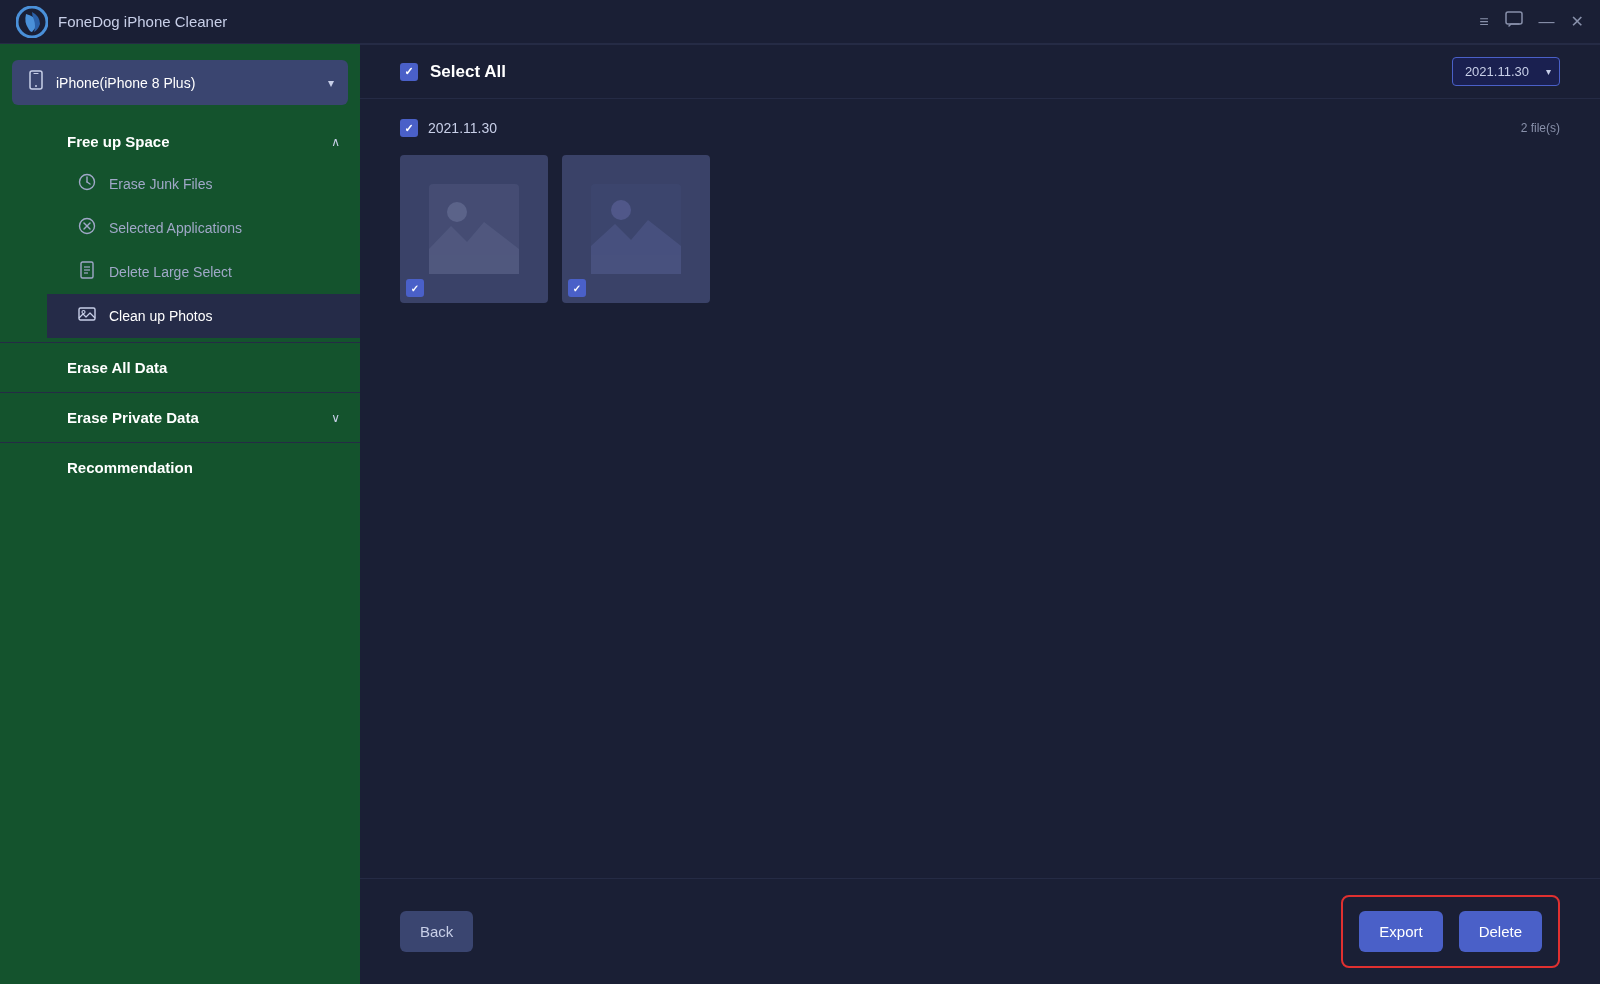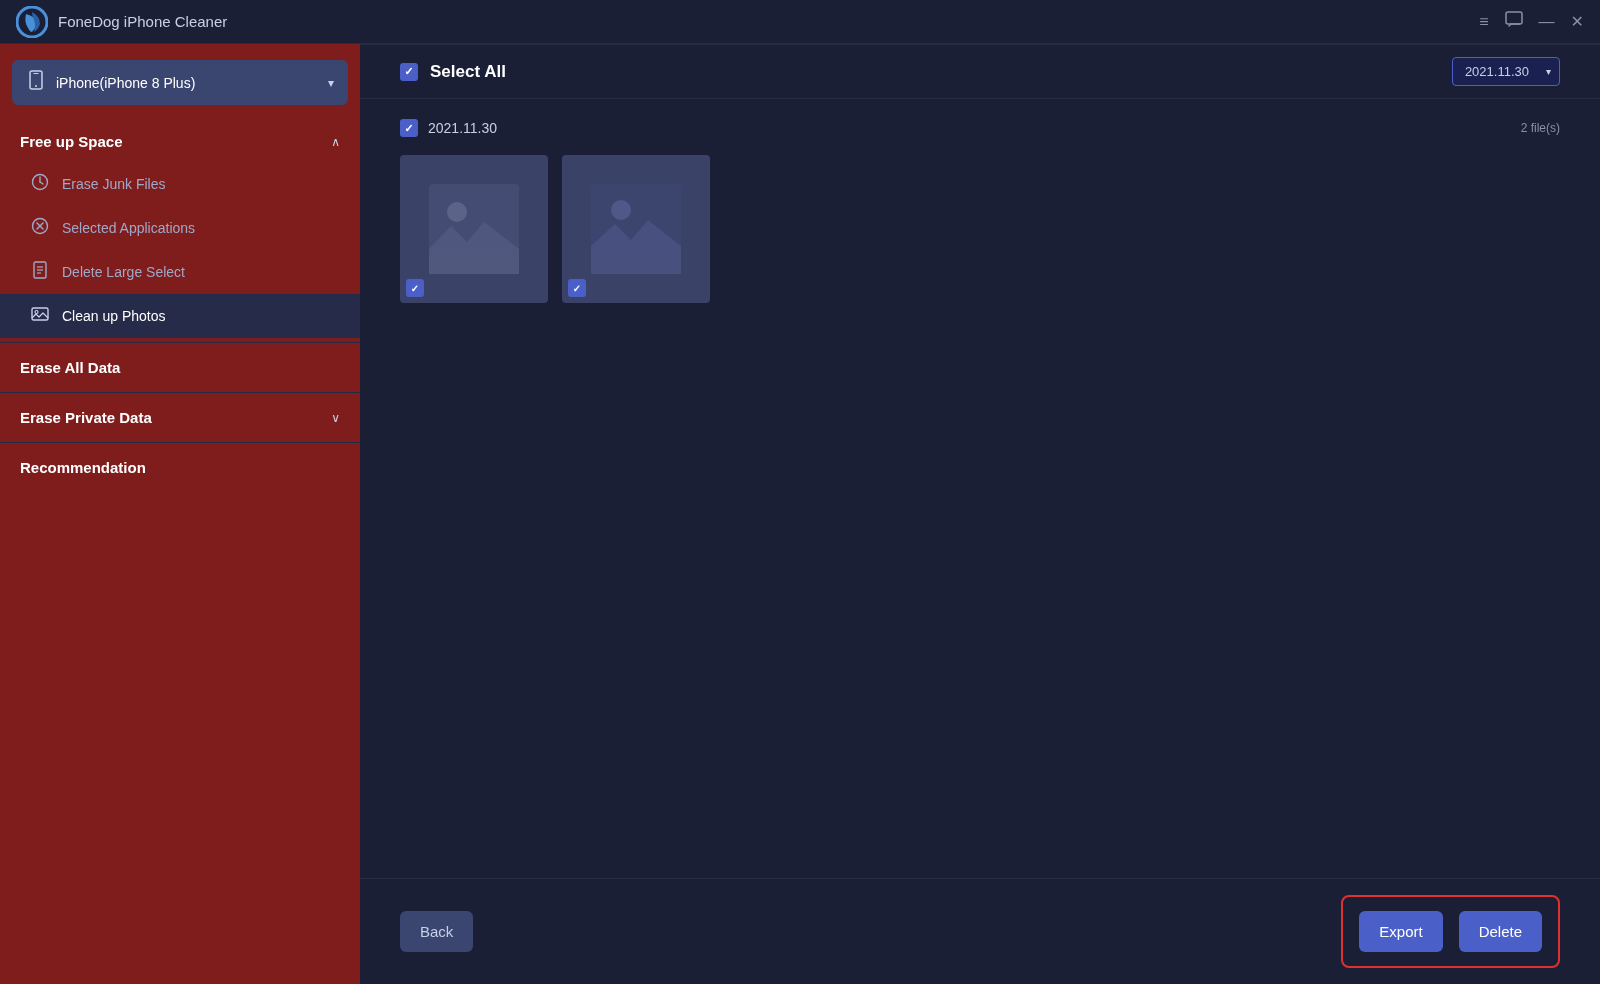--- a/index.html
+++ b/index.html
@@ -50,21 +50,21 @@
     
     .main-layout {
       display: flex;
       flex: 1;
       overflow: hidden;
     }
 
     
     .sidebar {
       width: 360px;
-      background: #7f1d1d;
+      background: #14532d;
       display: flex;
       flex-direction: column;
       flex-shrink: 0;
       padding-top: 8px;
     }
 
     .device-selector {
       margin: 8px 12px 16px 12px;
       background: #3a4570;
       border-radius: 6px;
@@ -88,20 +88,21 @@
       font-size: 14px;
       font-weight: 500;
     }
     .device-chevron {
       color: #c8cfe8;
       font-size: 12px;
     }
 
     .sidebar-section {
       padding: 0;
+      margin-left: 47px;
     }
 
     .sidebar-section-header {
       display: flex;
       align-items: center;
       justify-content: space-between;
       padding: 12px 20px;
       cursor: pointer;
     }
     .sidebar-section-title {

